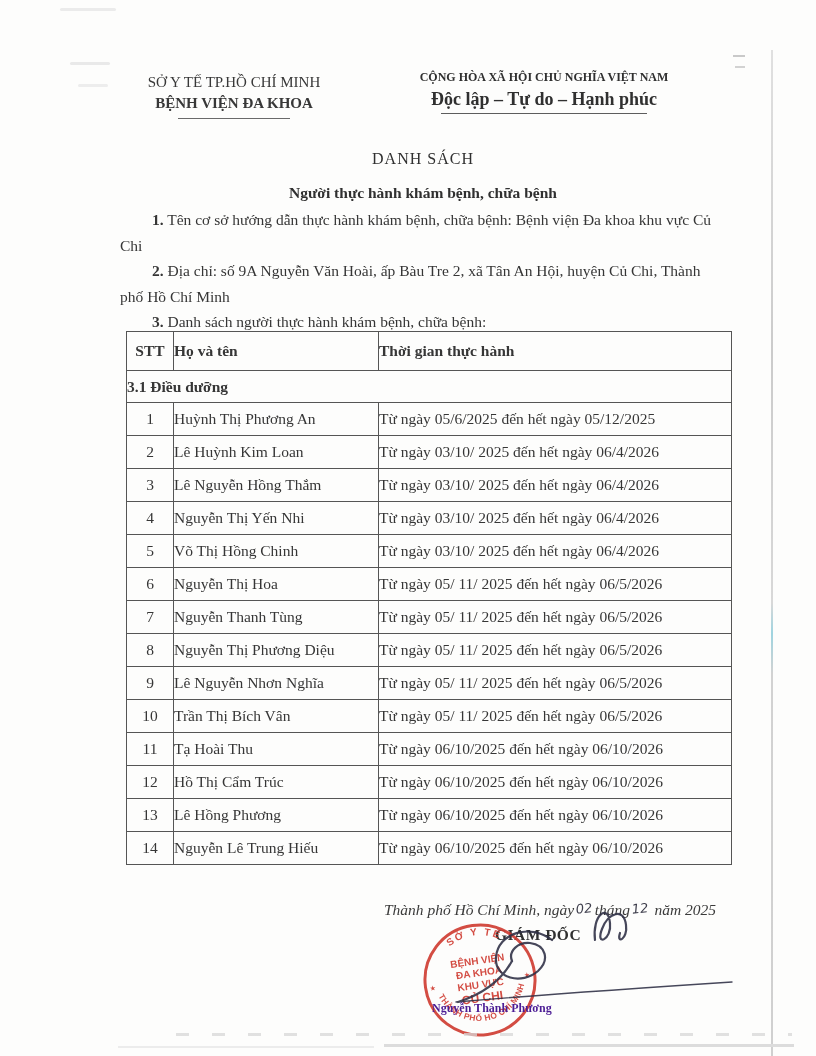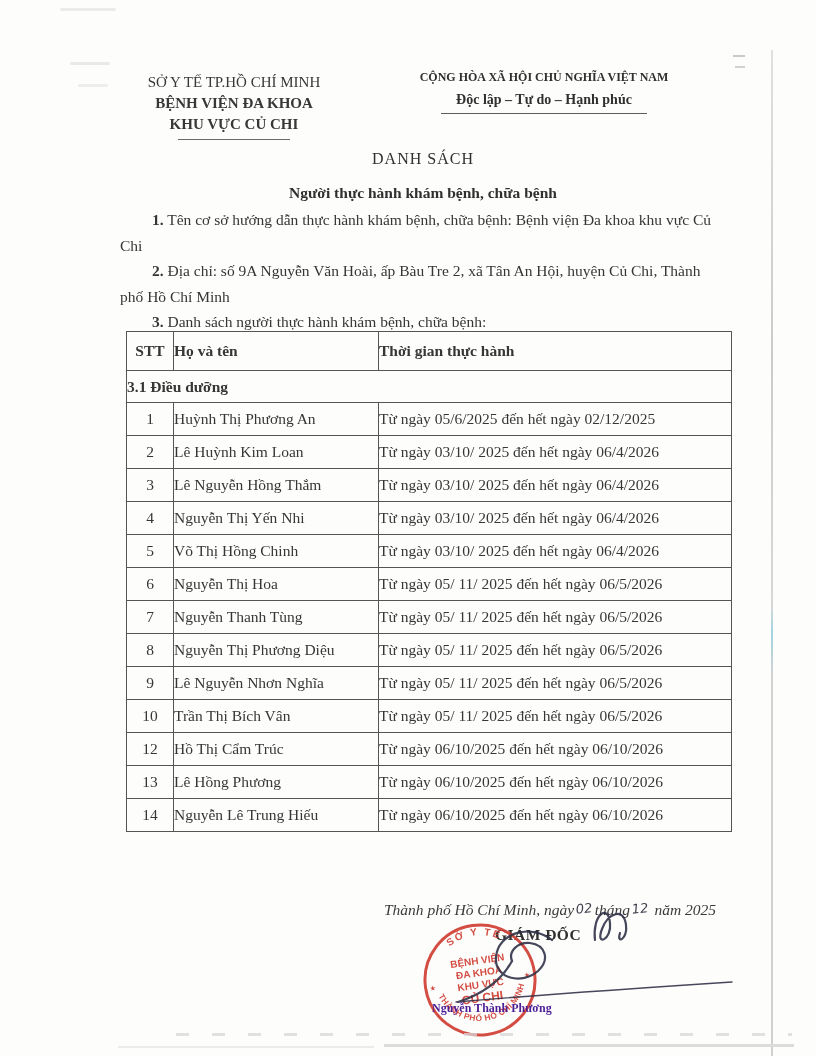--- a/index.html
+++ b/index.html
@@ -7,21 +7,21 @@
     position:relative;width:816px;height:1056px;background:#fdfdfc;overflow:hidden;
     font-family:"Liberation Serif", serif;color:#2f2f2f;
   }
   .b{font-weight:bold;}
   
   .issuer{position:absolute;left:114px;top:72px;width:240px;text-align:center;
     font-size:15px;line-height:21px;color:#383838;}
   .issuer-rule{width:112px;border-top:1.5px solid #6a6a6a;margin:4px auto 0;}
   .national{position:absolute;left:362px;top:66px;width:364px;text-align:center;color:#303030;}
   .nat1{font-weight:bold;font-size:12px;line-height:23px;}
-  .nat2{font-weight:bold;font-size:14px;line-height:21px;}
+  .nat2{font-weight:bold;font-size:18px;line-height:21px;}
   .nat-rule{width:206px;border-top:1.5px solid #5d5d5d;margin:3px auto 0;}
   
   .doc-title{position:absolute;left:120px;top:150px;width:606px;text-align:center;color:#303030;}
   .t1{font-weight:normal;font-size:16px;letter-spacing:1px;}
   .t2{font-weight:bold;font-size:15.5px;margin-top:16px;}
   
   .paras{position:absolute;left:120px;top:207px;width:601px;font-size:15.5px;line-height:25.5px;color:#363636;}
   .paras p{margin:0;text-indent:32px;}
   
   table.list{position:absolute;left:126px;top:331px;width:606px;border-collapse:collapse;
@@ -63,21 +63,20 @@
   .edge-r{left:384px;top:1044px;width:410px;height:2.5px;background:#dcdcdc;}
 </style>
 </head>
 <body>
 
 <div class="page">
 
   <div class="issuer">
     <div>SỞ Y TẾ TP.HỒ CHÍ MINH</div>
     <div class="b">BỆNH VIỆN ĐA KHOA</div>
-    <div class="b">KHU VỰC CỦ CHI</div>
     <div class="issuer-rule"></div>
   </div>
 
   <div class="national">
     <div class="nat1">CỘNG HÒA XÃ HỘI CHỦ NGHĨA VIỆT NAM</div>
     <div class="nat2">Độc lập – Tự do – Hạnh phúc</div>
     <div class="nat-rule"></div>
   </div>
 
   <div class="doc-title">
@@ -99,21 +98,21 @@
         <th class="c-time">Thời gian thực hành</th>
       </tr>
     </thead>
     <tbody>
         <tr class="sect">
       <td colspan="3">3.1 Điều dưỡng</td>
     </tr>
         <tr class="rrow">
       <td class="stt">1</td>
       <td class="name">Huỳnh Thị Phương An</td>
-      <td class="time">Từ ngày 05/6/2025 đến hết ngày 02/12/2025</td>
+      <td class="time">Từ ngày 05/6/2025 đến hết ngày 05/12/2025</td>
     </tr>
         <tr class="rrow">
       <td class="stt">2</td>
       <td class="name">Lê Huỳnh Kim Loan</td>
       <td class="time">Từ ngày 03/10/ 2025 đến hết ngày 06/4/2026</td>
     </tr>
         <tr class="rrow">
       <td class="stt">3</td>
       <td class="name">Lê Nguyễn Hồng Thắm</td>
       <td class="time">Từ ngày 03/10/ 2025 đến hết ngày 06/4/2026</td>
@@ -145,20 +144,25 @@
     </tr>
         <tr class="rrow">
       <td class="stt">9</td>
       <td class="name">Lê Nguyễn Nhơn Nghĩa</td>
       <td class="time">Từ ngày 05/ 11/ 2025 đến hết ngày 06/5/2026</td>
     </tr>
         <tr class="rrow">
       <td class="stt">10</td>
       <td class="name">Trần Thị Bích Vân</td>
       <td class="time">Từ ngày 05/ 11/ 2025 đến hết ngày 06/5/2026</td>
+    </tr>
+        <tr class="rrow">
+      <td class="stt">11</td>
+      <td class="name">Tạ Hoài Thu</td>
+      <td class="time">Từ ngày 06/10/2025 đến hết ngày 06/10/2026</td>
     </tr>
         <tr class="rrow">
       <td class="stt">12</td>
       <td class="name">Hồ Thị Cẩm Trúc</td>
       <td class="time">Từ ngày 06/10/2025 đến hết ngày 06/10/2026</td>
     </tr>
         <tr class="rrow">
       <td class="stt">13</td>
       <td class="name">Lê Hồng Phương</td>
       <td class="time">Từ ngày 06/10/2025 đến hết ngày 06/10/2026</td>

